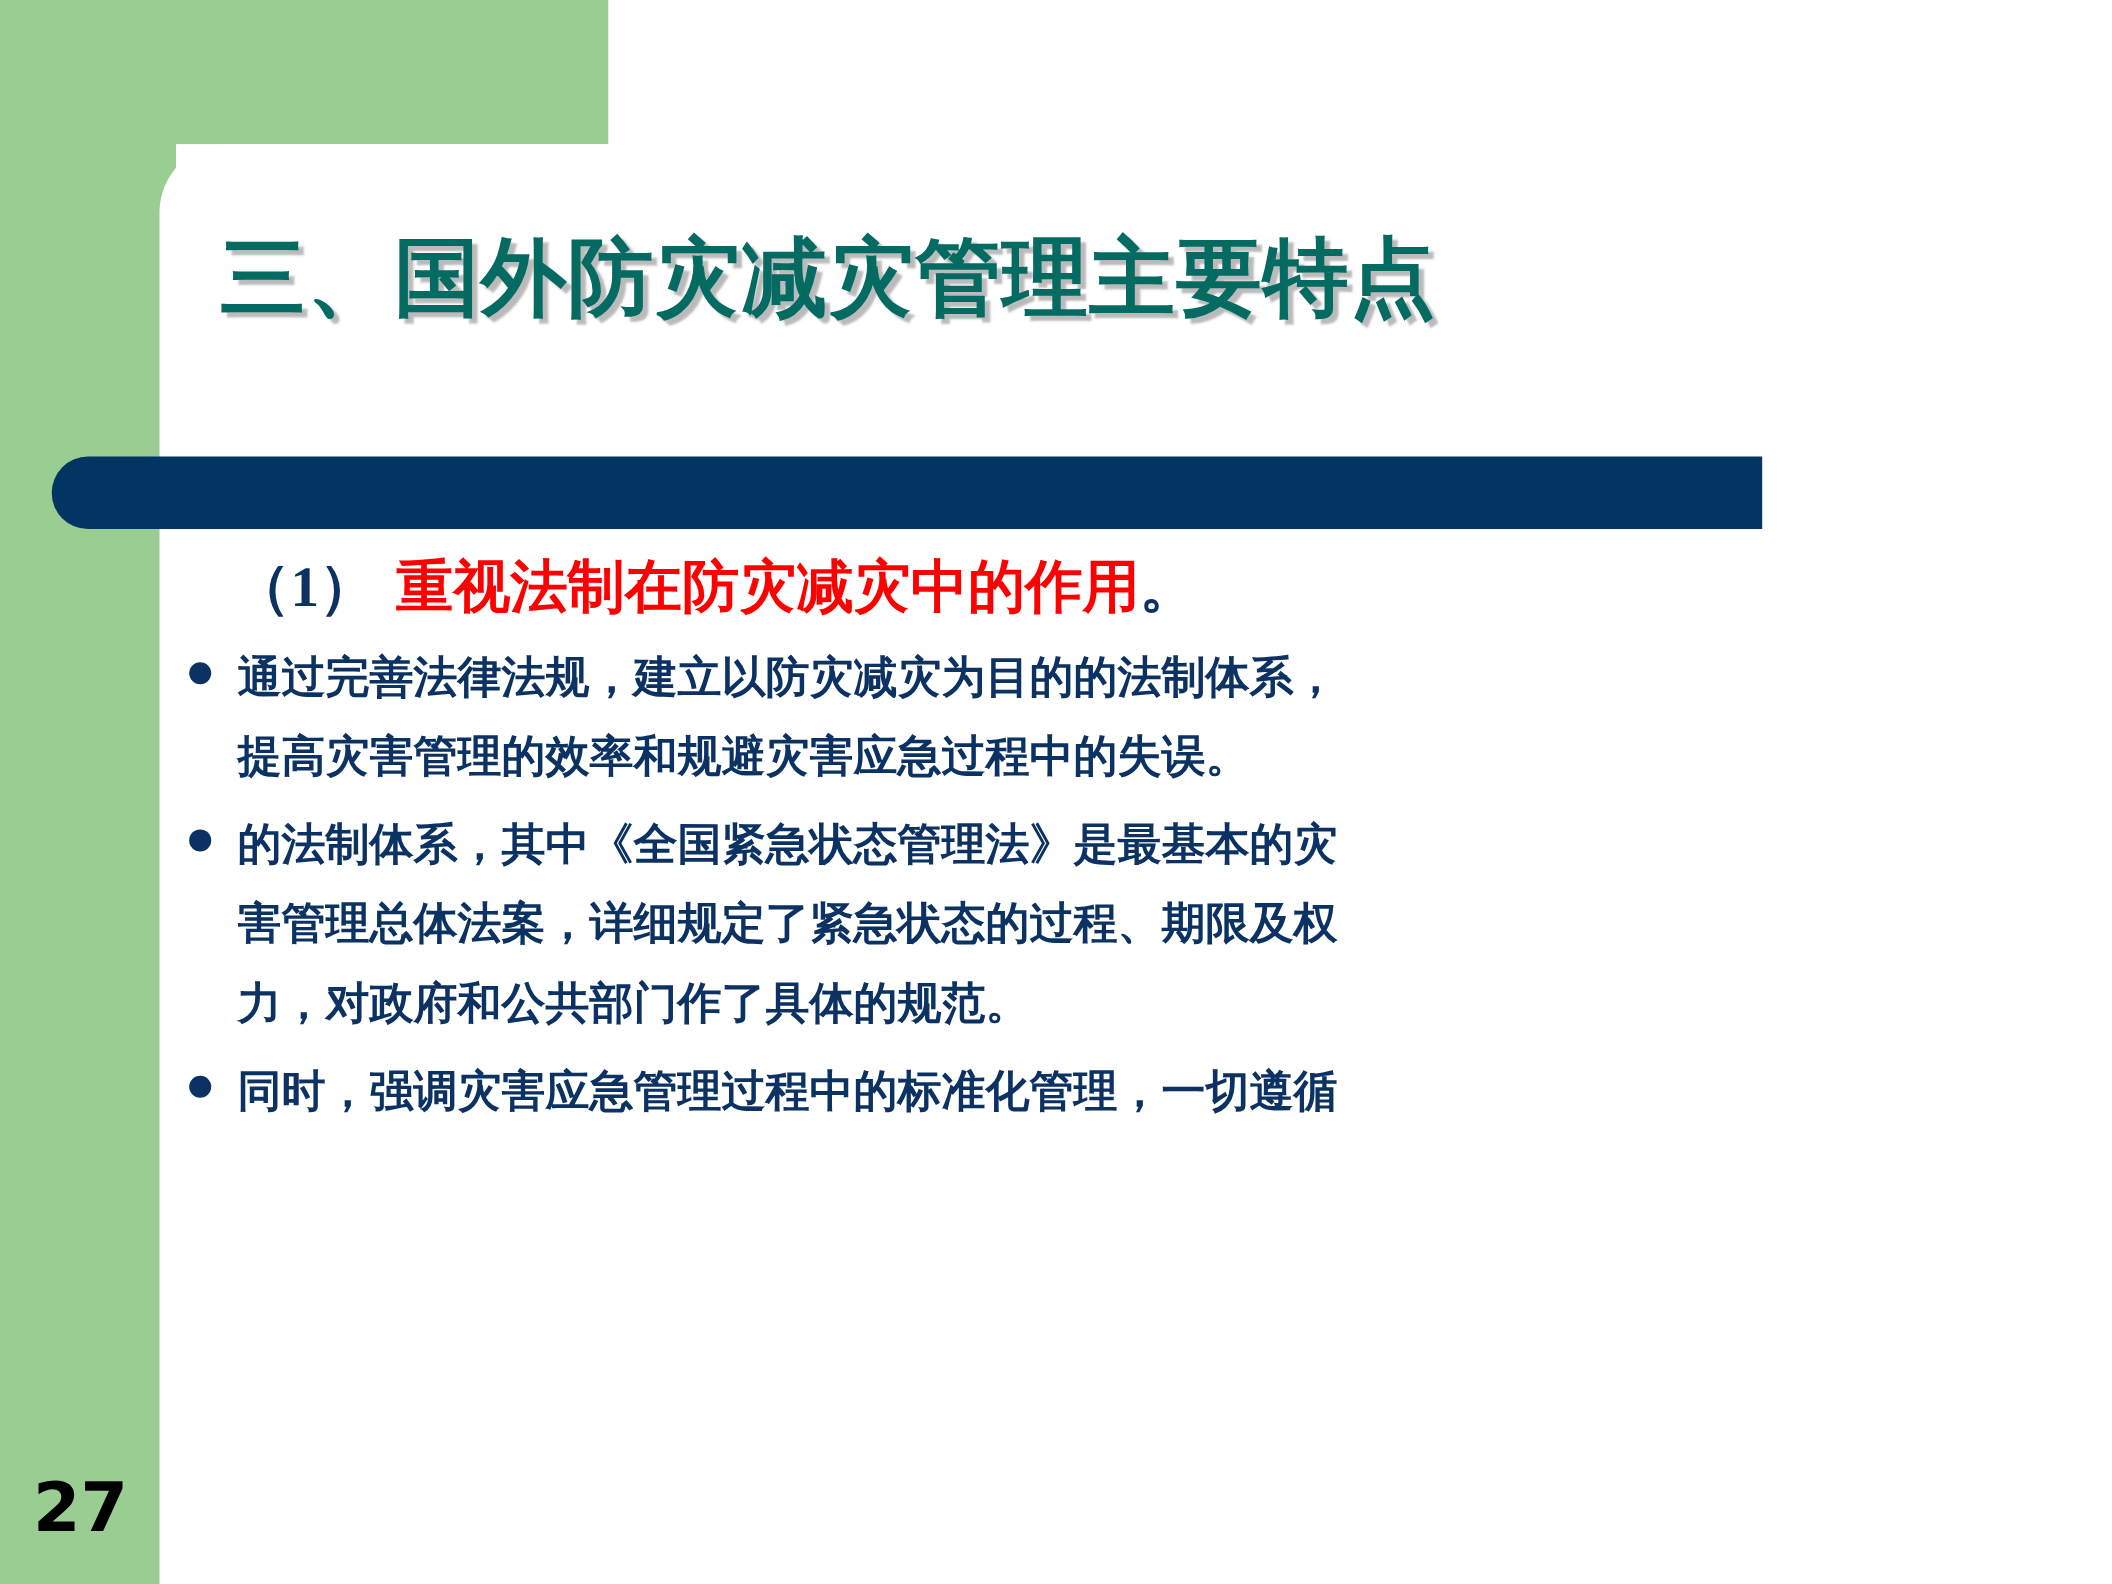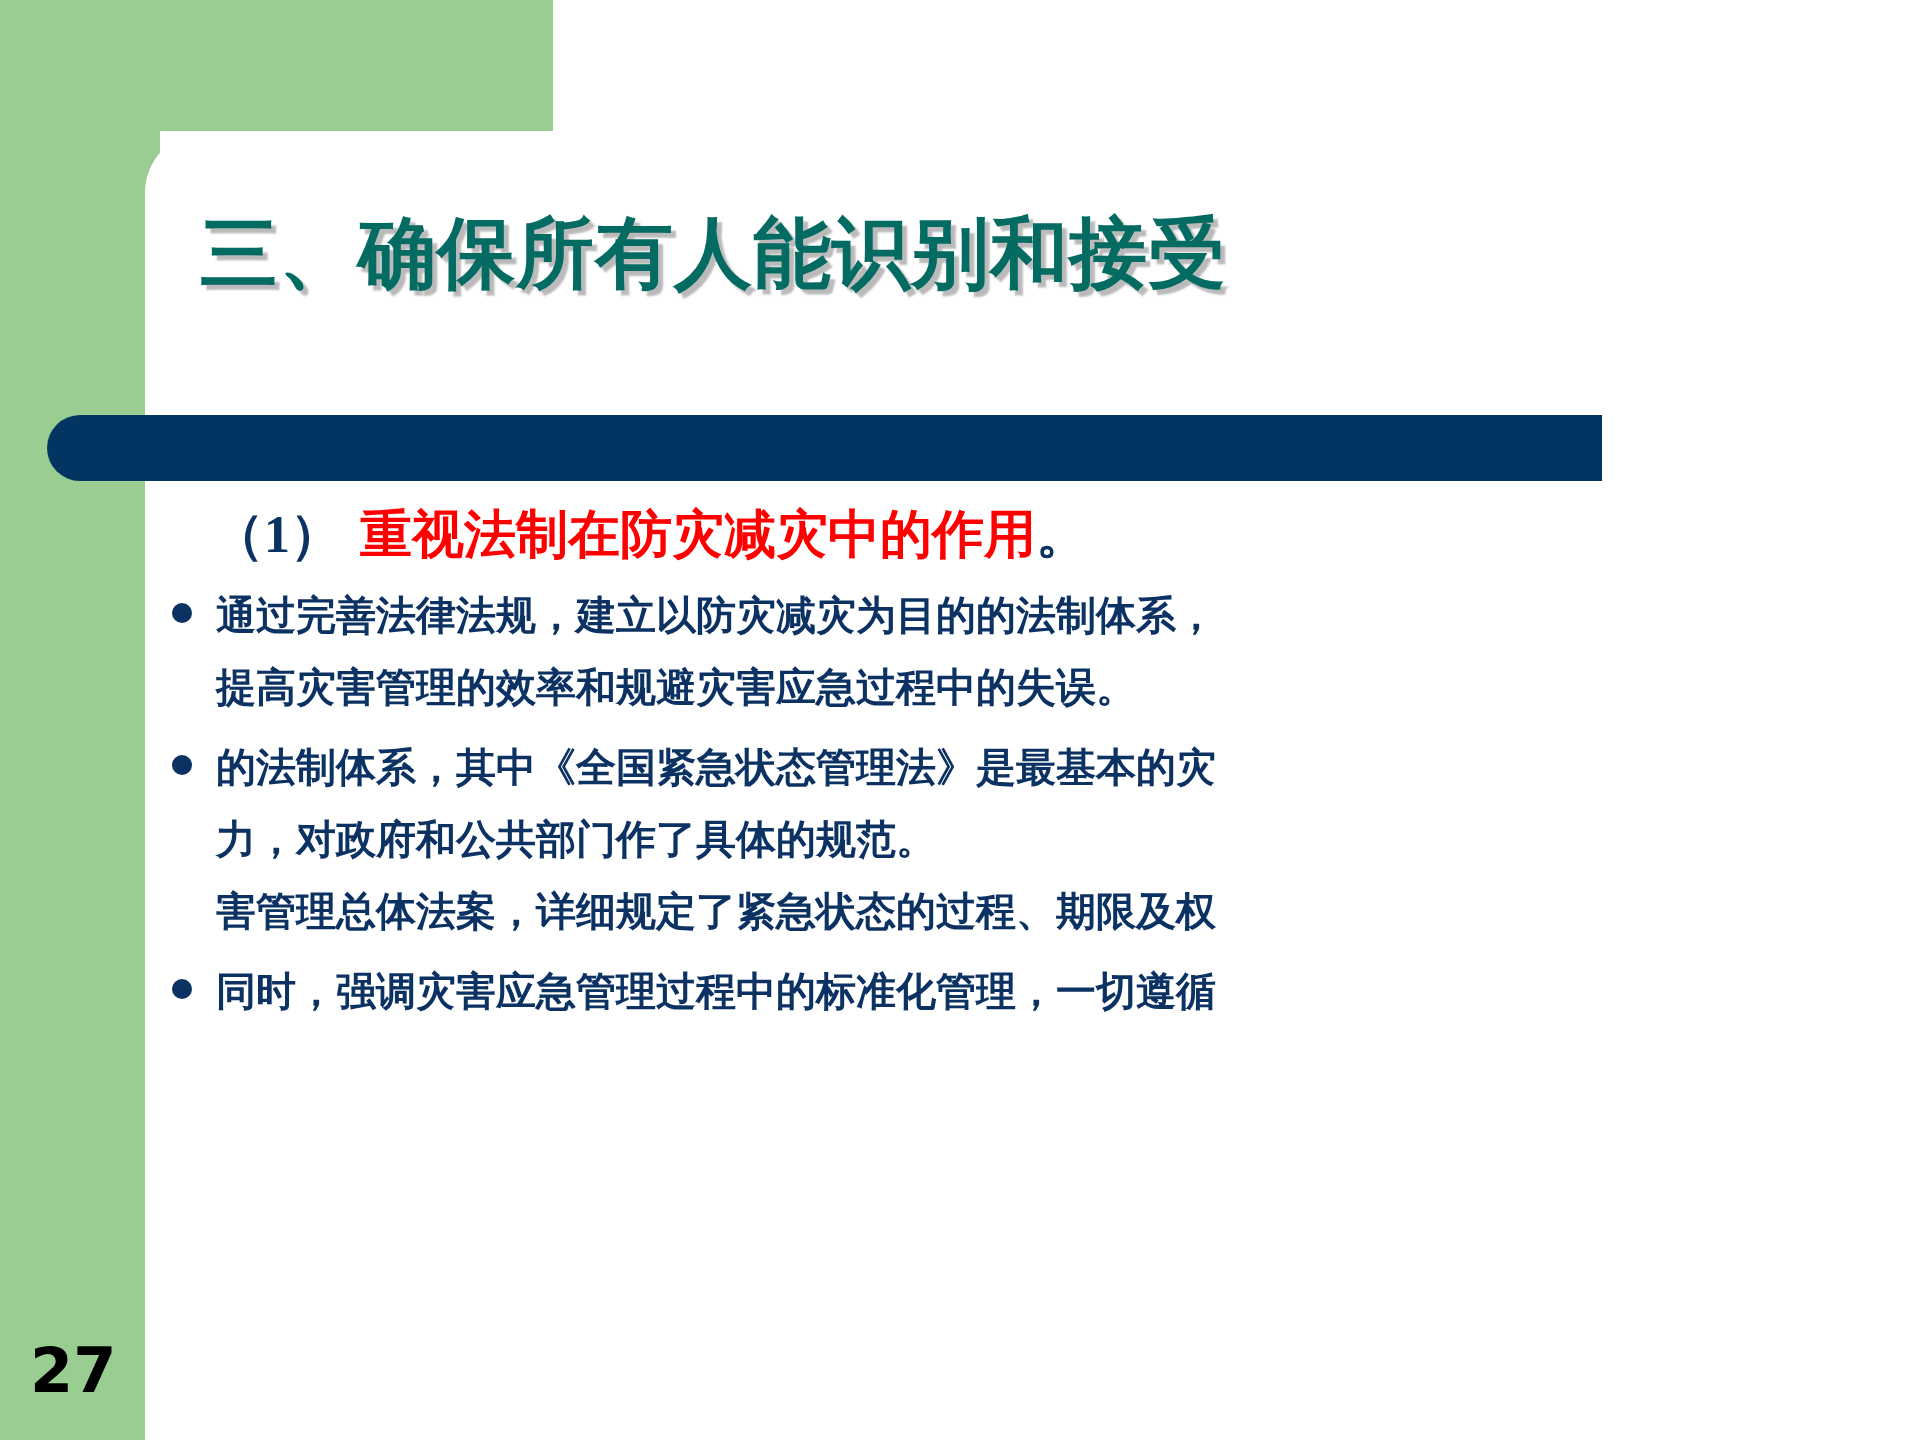--- a/index.html
+++ b/index.html
@@ -159,21 +159,21 @@
 </style>
 </head>
 <body>
 
 <div id="slide">
 
   <div class="green-top-block"></div>
   <div class="green-left-band"></div>
   <div class="white-panel"></div>
 
-  <div class="title">三、确保所有人能识别和接受</div>
+  <div class="title">三、国外防灾减灾管理主要特点</div>
 
   <div class="blue-bar"></div>
 
   <div class="content">
 
     <div class="sub-heading">
       <span class="num">（1）</span><span class="red">重视法制在防灾减灾中的作用</span><span class="dot">。</span>
     </div>
 
     <div class="bullet">
@@ -181,22 +181,22 @@
       <span class="btext">
         <span class="ln">通过完善法律法规，建立以防灾减灾为目的的法制体系，</span>
         <span class="ln">提高灾害管理的效率和规避灾害应急过程中的失误。</span>
       </span>
     </div>
 
     <div class="bullet">
       <span class="marker"><span class="marker-dot"></span></span>
       <span class="btext">
         <span class="ln">的法制体系，其中《全国紧急状态管理法》是最基本的灾</span>
+        <span class="ln">害管理总体法案，详细规定了紧急状态的过程、期限及权</span>
         <span class="ln">力，对政府和公共部门作了具体的规范。</span>
-        <span class="ln">害管理总体法案，详细规定了紧急状态的过程、期限及权</span>
       </span>
     </div>
 
     <div class="bullet">
       <span class="marker"><span class="marker-dot"></span></span>
       <span class="btext">
         <span class="ln">同时，强调灾害应急管理过程中的标准化管理，一切遵循</span>
       </span>
     </div>
 

